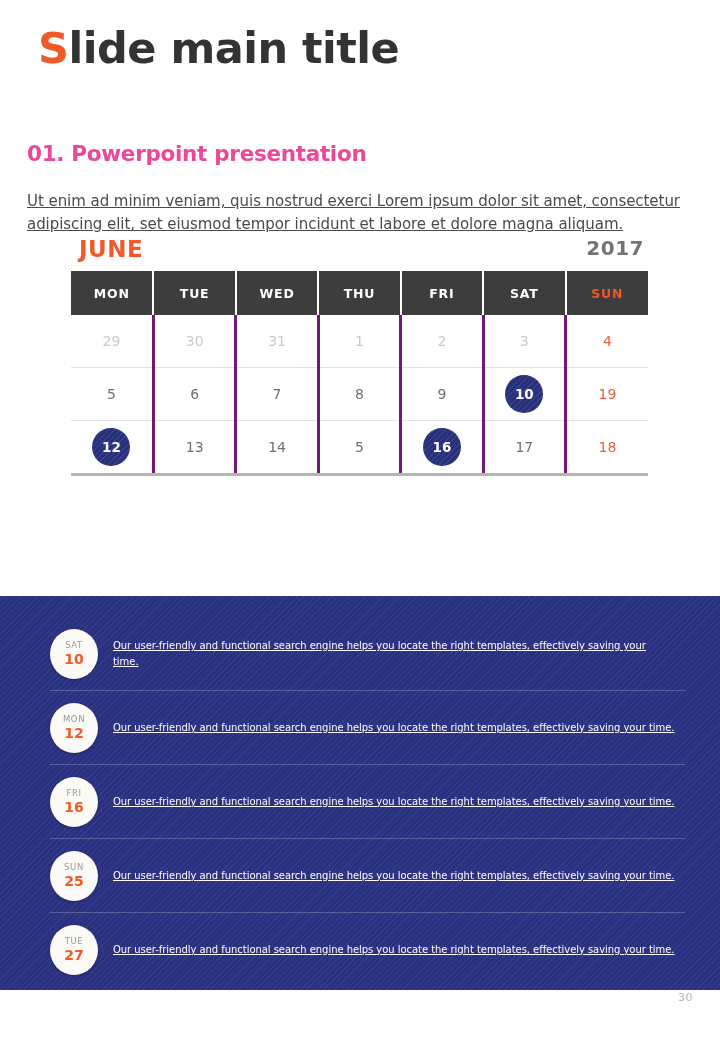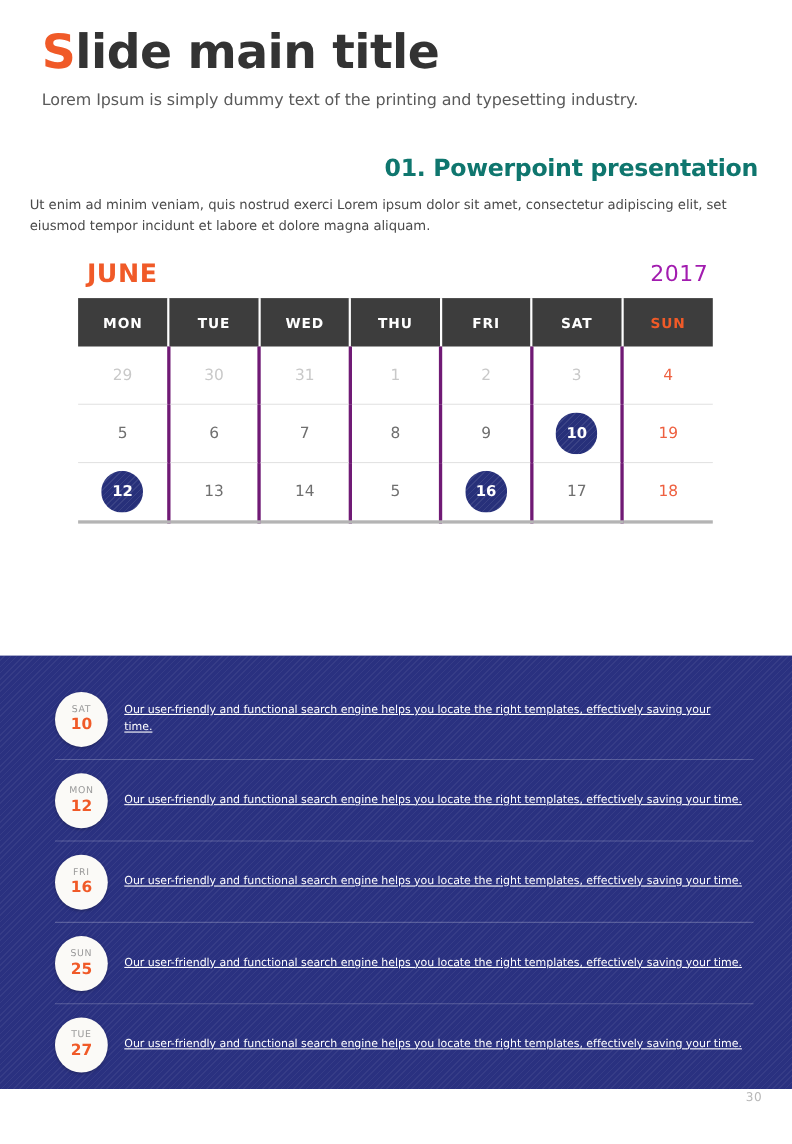--- a/index.html
+++ b/index.html
@@ -47,31 +47,31 @@
   
   .section-block {
     position: absolute;
     left: 27px;
     top: 141px;
     width: 662px;
   }
   .section-title {
     font-size: 21.5px;
     font-weight: bold;
-    color: #0f766e;
+    color: #ec4899;
     letter-spacing: -0.3px;
     margin: 0;
-    text-align: right;
   }
   .section-body {
-    font-size: 12px;
+    font-size: 15px;
     color: #4a4a4a;
     line-height: 1.55;
-    margin-top: 11px;
+    margin-top: 24px;
     letter-spacing: -0.05px;
+    text-decoration: underline;
   }
 
   
   .calendar {
     position: absolute;
     left: 71px;
     top: 236px;
     width: 577px;
   }
   .calendar-caption {
@@ -82,22 +82,22 @@
     margin-bottom: 9px;
   }
   .calendar-month {
     font-size: 23px;
     font-weight: bold;
     color: #f05a28;
     letter-spacing: 0.5px;
   }
   .calendar-year {
     font-size: 20px;
-    color: #a21caf;
-    font-weight: normal;
+    color: #737373;
+    font-weight: bold;
     letter-spacing: 0.5px;
   }
   table.calendar-grid {
     border-collapse: collapse;
     width: 100%;
     table-layout: fixed;
   }
   table.calendar-grid th {
     background: #3d3d3d;
     color: #ffffff;
@@ -235,21 +235,20 @@
     font-size: 11px;
     color: #b8b8b8;
     letter-spacing: 0.5px;
   }
 </style>
 </head>
 <body>
 
 <div class="slide-header">
   <h1 class="slide-title"><span class="accent-letter">S</span><span>lide main title</span></h1>
-  <div class="slide-subtitle">Lorem Ipsum is simply dummy text of the printing and typesetting industry.</div>
 </div>
 
 <div class="section-block">
   <h2 class="section-title">01. Powerpoint presentation</h2>
   <p class="section-body">Ut enim ad minim veniam, quis nostrud exerci  Lorem ipsum dolor sit amet, consectetur adipiscing elit, set eiusmod tempor incidunt et labore et dolore magna aliquam.</p>
 </div>
 
 <div class="calendar">
   <div class="calendar-caption">
     <span class="calendar-month">JUNE</span>

